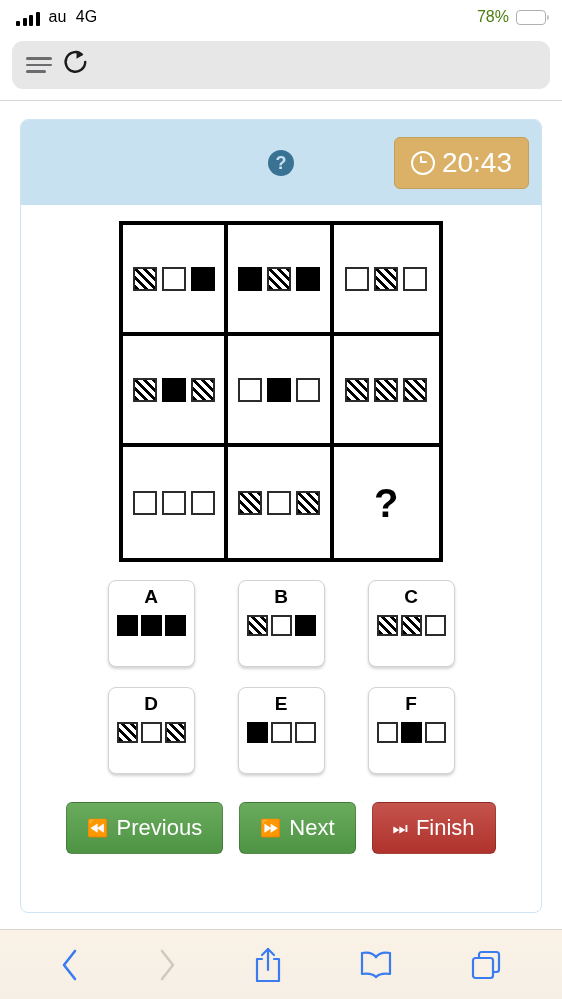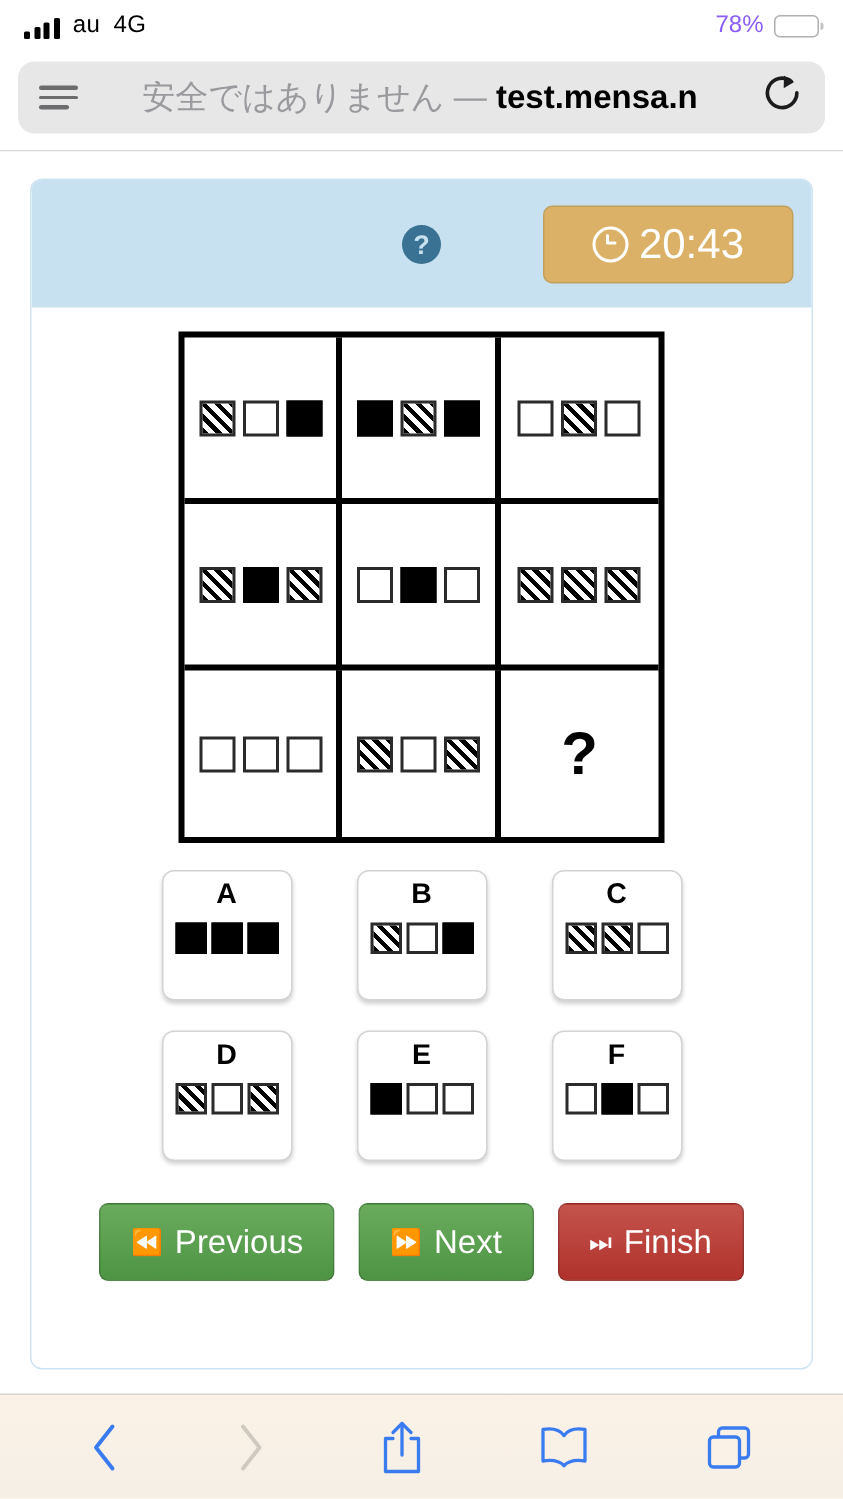--- a/index.html
+++ b/index.html
@@ -28,21 +28,21 @@
   .signal i:nth-child(4) { height: 14px; }
   .carrier, .network { font-size: 16px; color: #000; letter-spacing: .2px; }
   .sb-center {
     position: absolute; left: 0; right: 0; text-align: center;
     font-size: 16px; font-weight: bold; color: #000;
   }
   .sb-right {
     margin-left: auto; display: flex; align-items: center; gap: 7px;
     position: relative; z-index: 2;
   }
-  .battery-pct { font-size: 16px; color: #8b5cf6; }
+  .battery-pct { font-size: 16px; color: #4d7c0f; }
   .battery {
     width: 30px; height: 15px; border: 1.6px solid #b0b0b0;
     border-radius: 4px; padding: 1.6px; position: relative;
   }
   .battery-fill { height: 100%; background: #000; border-radius: 1.5px; }
   .battery::after {
     content: ""; position: absolute; right: -4px; top: 4.5px;
     width: 2.5px; height: 5px; background: #c3c3c3; border-radius: 0 2px 2px 0;
   }
 
@@ -92,21 +92,21 @@
   .help-icon {
     width: 26px; height: 26px; border-radius: 50%; background: #3a7294;
     color: #c8e1f0; font-size: 18px; font-weight: bold;
     display: flex; align-items: center; justify-content: center;
     line-height: 1;
   }
   .timer-badge {
     position: absolute; right: 12px; top: 50%; transform: translateY(-50%);
     background: #dbb167; border: 1px solid #c39f5c; border-radius: 6px;
     color: #fff; font-size: 28px;
-    padding: 11px 32px; display: flex; align-items: center; gap: 7px;
+    padding: 11px 16px; display: flex; align-items: center; gap: 7px;
     line-height: 1;
   }
   .clock-icon {
     width: 24px; height: 24px; border: 2.4px solid #fff; border-radius: 50%;
     position: relative; flex: 0 0 24px;
   }
   .clock-icon::before, .clock-icon::after {
     content: ""; position: absolute; background: #fff; border-radius: 1px;
   }
   .clock-icon::before { width: 2px; height: 6.5px; left: 7.5px; top: 3.5px; }
@@ -203,25 +203,20 @@
   </div>
 </div>
 
 <div class="urlbar-wrap">
   <div class="urlbar">
     <span class="reader-icon">
       <span></span>
         <span></span>
         <span></span>
     </span>
-    <span class="url-text">
-      <span class="url-warn">安全ではありません</span>
-      <span class="url-warn">—</span>
-      <span class="url-host">test.mensa.n</span>
-    </span>
     <span class="reload-icon">
       <svg width="28" height="30" viewBox="0 0 24 26" fill="none" stroke="currentColor" stroke-width="2.1" stroke-linecap="round">
         <path d="M20 12a8.5 8.5 0 1 1-3.2-6.6"></path>
         <path d="M12.6 2.2 L18.4 5.8 L12.4 9.4" fill="currentColor" stroke="none"></path>
       </svg>
     </span>
   </div>
 </div>
 
 <div class="content">

